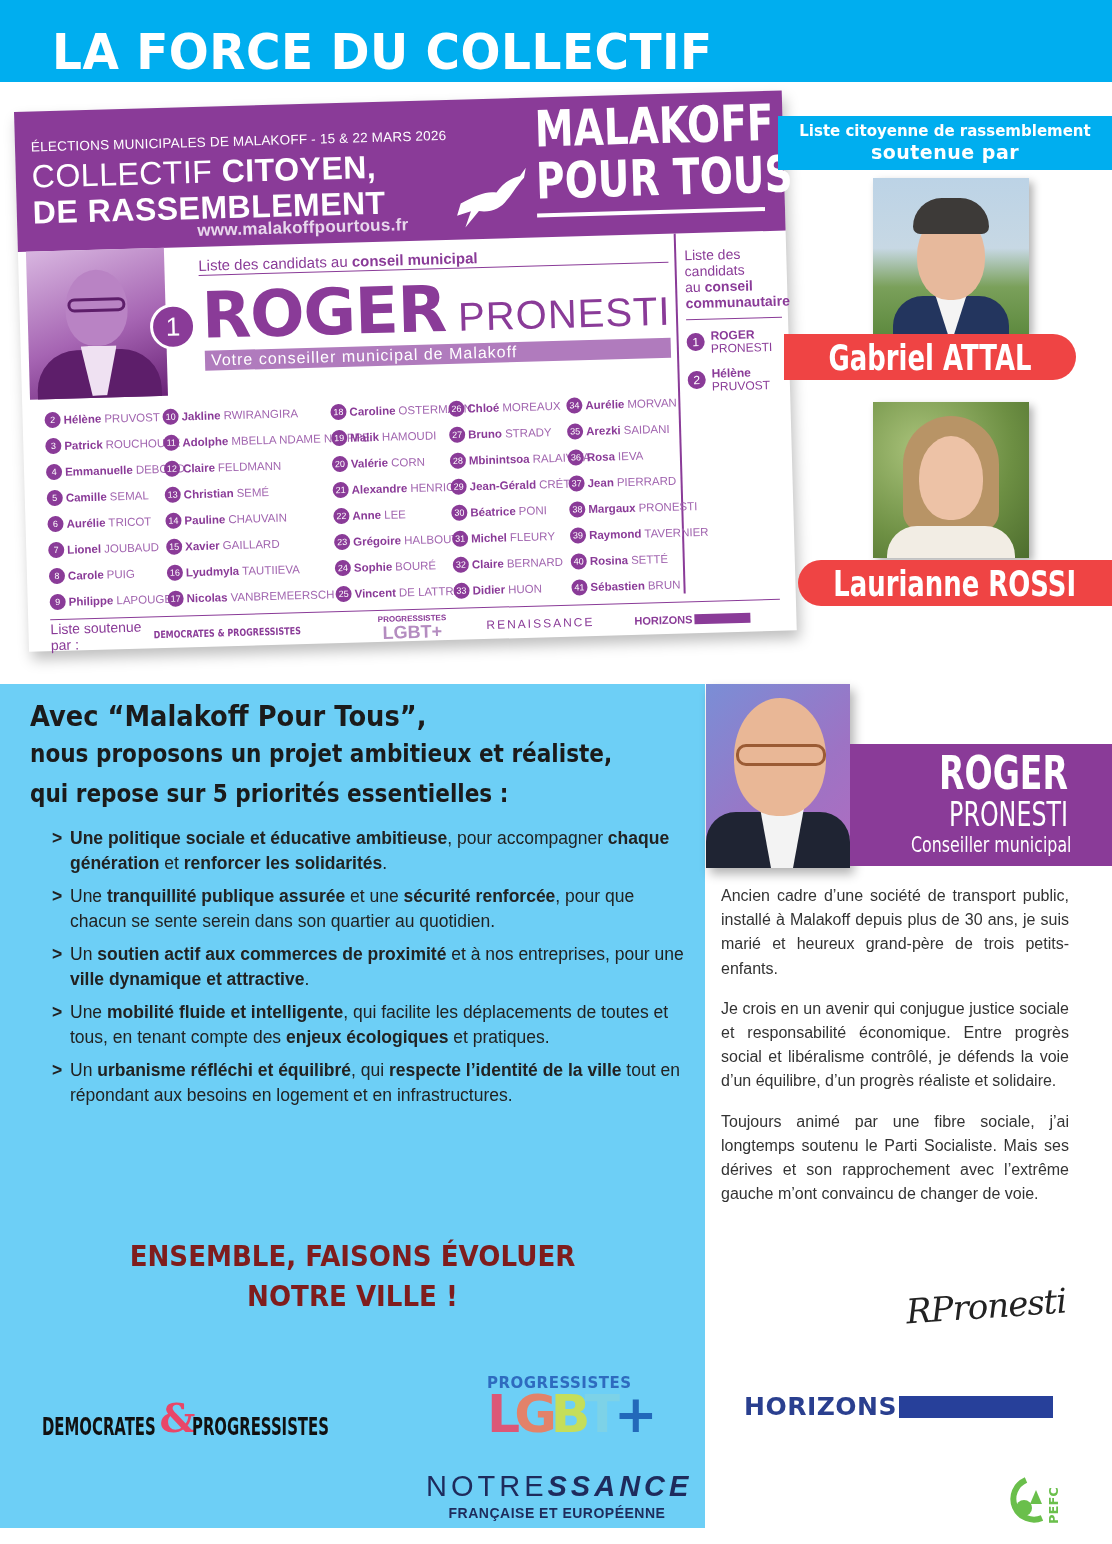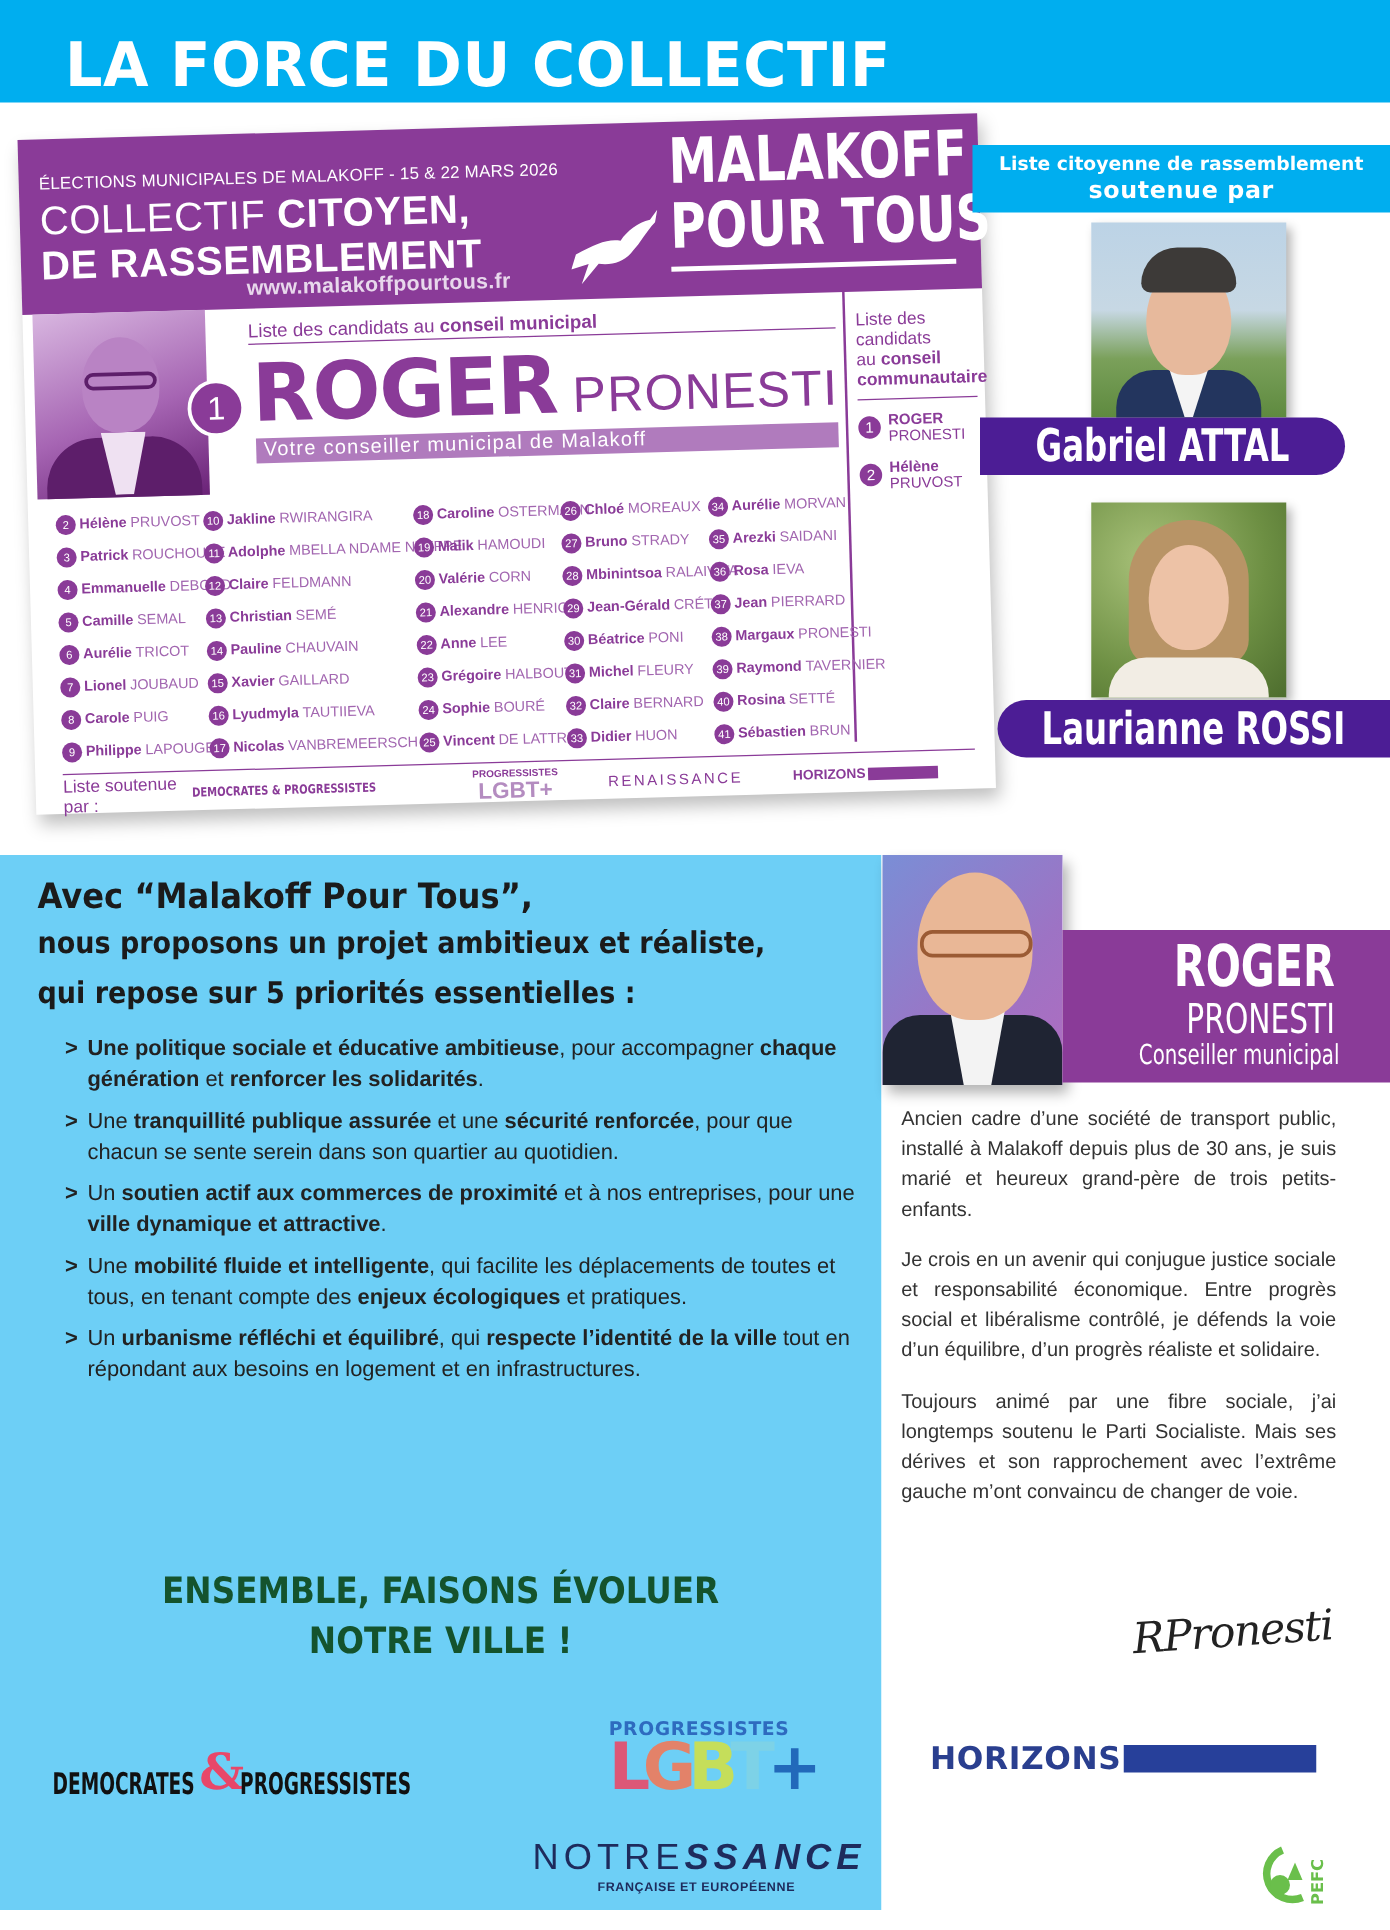--- a/index.html
+++ b/index.html
@@ -69,38 +69,38 @@
   .support-banner { position: absolute; left: 778px; top: 116px; width: 334px; height: 54px; background: #00aeef; color: #fff; text-align: center; font-family: "DejaVu Sans", sans-serif; font-weight: bold; }
   .support-banner .l1 { font-size: 15px; padding-top: 6px; }
   .support-banner .l2 { font-size: 19px; margin-top: 1px; letter-spacing: 0.5px; }
   .portrait { position: absolute; overflow: hidden; box-shadow: 4px 4px 8px rgba(0,0,0,0.3); }
   .portrait-attal { left: 873px; top: 178px; width: 156px; height: 156px; background: linear-gradient(180deg, #bcd3e6 0%, #c7d8e4 45%, #7aa05a 70%, #5e8a3f 100%); }
   .portrait-rossi { left: 873px; top: 402px; width: 156px; height: 156px; background: radial-gradient(circle at 30% 30%, #a9c27a 0%, #6d8f43 60%, #4d6d2e 100%); }
   .p-face { position: absolute; border-radius: 50% 50% 46% 46%; background: #e7b99c; }
   .p-hair { position: absolute; }
   .p-suit { position: absolute; }
 
-  .name-pill { position: absolute; background: #4c1d95; color: #fff; font-family: "DejaVu Sans", sans-serif; font-weight: bold; display: flex; align-items: center; justify-content: center; }
+  .name-pill { position: absolute; background: #ef4444; color: #fff; font-family: "DejaVu Sans", sans-serif; font-weight: bold; display: flex; align-items: center; justify-content: center; }
   .name-pill span { display: inline-block; transform: scaleX(0.72); white-space: nowrap; }
   .pill-attal { left: 784px; top: 334px; width: 292px; height: 46px; border-radius: 0 23px 23px 0; font-size: 36px; }
   .pill-rossi { left: 798px; top: 560px; width: 314px; height: 46px; border-radius: 23px 0 0 23px; font-size: 36px; }
 
   
   .prog { position: absolute; left: 0; top: 684px; width: 705px; height: 844px; background: #6dcff6; text-decoration: underline; }
   .prog h2 { position: absolute; left: 30px; top: 16px; font-family: "DejaVu Sans", sans-serif; font-weight: bold; font-size: 28px; color: #1b1b1b; transform: scaleX(0.92); transform-origin: left; white-space: nowrap; }
   .prog h3 { position: absolute; left: 30px; font-family: "DejaVu Sans", sans-serif; font-weight: bold; font-size: 24px; color: #1b1b1b; transform: scaleX(0.9); transform-origin: left; white-space: nowrap; }
   .prog h3.a { top: 56px; }
   .prog h3.b { top: 96px; }
   .prio-list { position: absolute; left: 52px; top: 142px; width: 640px; list-style: none; }
   .prio-list li { position: relative; padding-left: 18px; font-size: 17.5px; line-height: 24.5px; color: #222; margin-bottom: 9px; }
   .prio-list li .arrow { position: absolute; left: 0; top: 0; font-weight: bold; }
   .prio-list li b { font-weight: bold; }
   .slogan { position: absolute; left: 150px; top: 490px; width: 420px; height: 48px; border-radius: 24px; background: radial-gradient(ellipse at center, #ffffff 0%, rgba(255,255,255,0.85) 45%, rgba(109,207,246,0) 75%); display: flex; align-items: center; justify-content: center; }
   .slogan span { font-family: "DejaVu Sans", sans-serif; font-weight: bold; color: #fbb815; font-size: 27px; transform: scaleX(0.9); white-space: nowrap; }
-  .cta { position: absolute; left: 0; top: 568px; width: 705px; text-align: center; font-family: "DejaVu Sans", sans-serif; font-size: 29px; font-weight: bold; color: #14532d; line-height: 40px; }
+  .cta { position: absolute; left: 0; top: 552px; width: 705px; text-align: center; font-family: "DejaVu Sans", sans-serif; font-size: 29px; font-weight: bold; color: #7f1d1d; line-height: 40px; }
   .cta div { transform: scaleX(0.9); }
 
   
   .roger-photo { position: absolute; left: 706px; top: 684px; width: 144px; height: 184px; background: linear-gradient(135deg, #7a8ed6 0%, #9d73c4 60%, #b06cc0 100%); overflow: hidden; box-shadow: 4px 6px 10px rgba(0,0,0,0.3); }
   .roger-photo .face { position: absolute; left: 28px; top: 14px; width: 92px; height: 118px; border-radius: 50% 50% 46% 46%; background: #e9b796; }
   .roger-photo .gl { position: absolute; left: 30px; top: 60px; width: 90px; height: 22px; border: 3px solid #9b5b34; border-radius: 10px; }
   .roger-photo .suit { position: absolute; left: 0; top: 128px; width: 144px; height: 60px; background: #1f2433; border-radius: 30px 30px 0 0; }
   .roger-photo .shirt { position: absolute; left: 54px; top: 124px; width: 44px; height: 60px; background: #f3f3f3; clip-path: polygon(0 0,100% 0,75% 100%,25% 100%); }
   .roger-box { position: absolute; left: 850px; top: 744px; width: 262px; height: 122px; background: #8a3b98; color: #fff; text-align: right; padding-right: 44px; font-family: "DejaVu Sans", sans-serif; font-weight: bold; }
   .roger-box .fn { font-size: 46px; line-height: 50px; margin-top: 4px; transform: scaleX(0.72); transform-origin: right; }
@@ -113,21 +113,21 @@
   
   .logo-dp { position: absolute; left: 42px; top: 1394px; display: flex; align-items: flex-end; white-space: nowrap; }
   .logo-dp .t { font-family: "DejaVu Sans", sans-serif; font-weight: bold; font-size: 24px; color: #111; transform: scaleX(0.62); transform-origin: left; display: inline-block; }
   .logo-dp .amp { font-family: "DejaVu Serif", serif; font-size: 40px; color: #e84769; margin: 0 -4px; font-weight: bold; }
   .logo-lgbt { position: absolute; left: 487px; top: 1374px; width: 146px; }
   .logo-lgbt .pg { font-family: "DejaVu Sans", sans-serif; font-weight: bold; font-size: 15px; color: #2e6bbf; letter-spacing: 0.5px; }
   .logo-lgbt .letters { display: flex; height: 44px; align-items: flex-end; font-family: "DejaVu Sans", sans-serif; font-weight: bold; font-size: 52px; line-height: 44px; letter-spacing: -6px; }
   .logo-ren { position: absolute; left: 426px; top: 1470px; text-align: center; width: 262px; }
   .logo-ren .big { font-size: 29px; color: #1e2b5c; letter-spacing: 4px; white-space: nowrap; }
   .logo-ren .big b { font-weight: bold; font-style: italic; }
-  .logo-ren .small { font-size: 10px; font-weight: bold; color: #1e2b5c; letter-spacing: 0.5px; margin-top: 2px; }
+  .logo-ren .small { font-size: 14px; font-weight: bold; color: #1e2b5c; letter-spacing: 0.5px; margin-top: 2px; }
   .logo-hor { position: absolute; left: 744px; top: 1392px; display: flex; align-items: center; }
   .logo-hor .t { font-family: "DejaVu Sans", sans-serif; font-weight: bold; font-size: 25px; color: #2a3f8f; letter-spacing: 0.5px; }
   .logo-hor .bar { width: 154px; height: 22px; background: #27409a; margin-left: 2px; }
   .logo-pefc { position: absolute; left: 1002px; top: 1474px; width: 62px; height: 54px; }
 </style>
 </head>
 <body>
 
 <div class="top-banner">
   <h1>LA FORCE DU COLLECTIF</h1>

